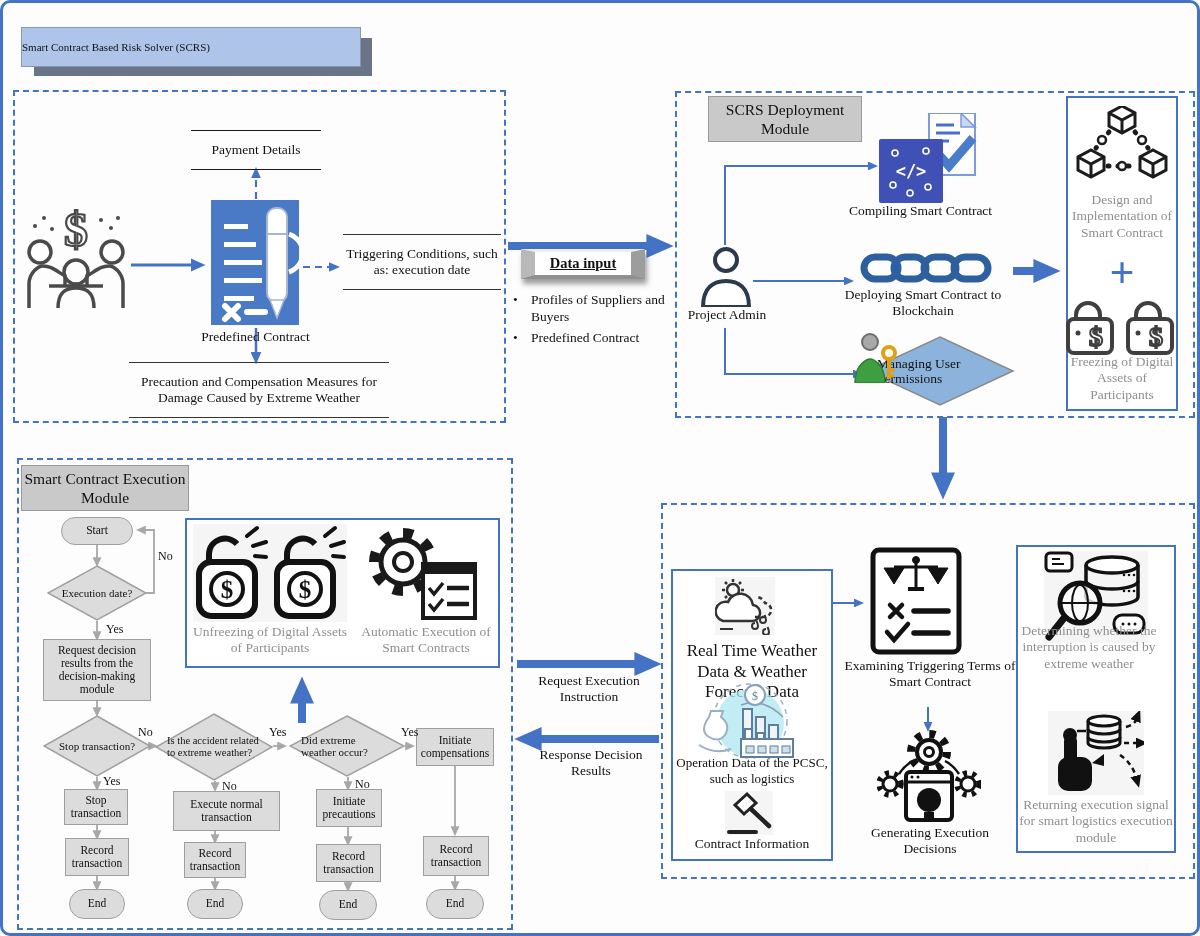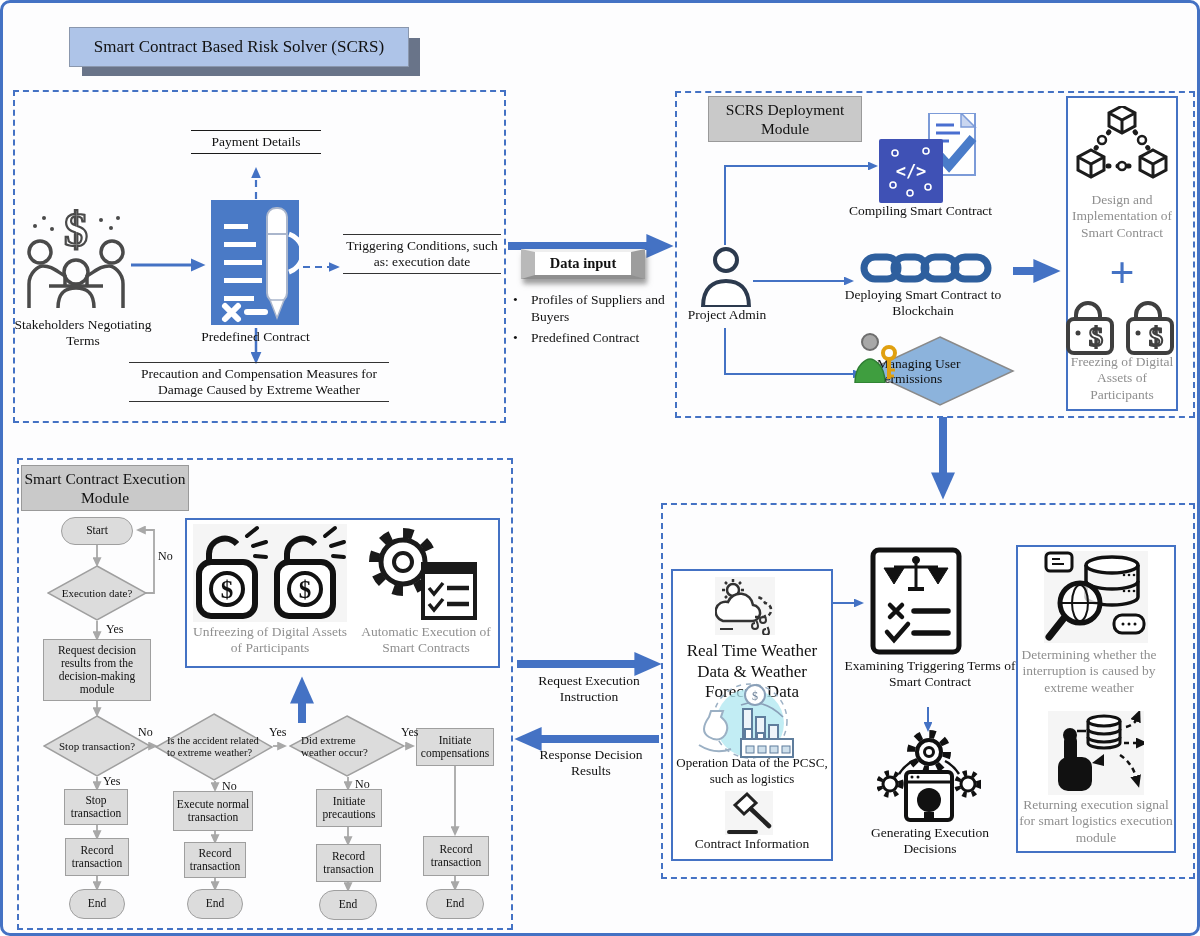--- a/index.html
+++ b/index.html
@@ -3,40 +3,40 @@
 <meta charset="utf-8">
 <style>
   html,body{margin:0;padding:0;background:#fff;}
   body{font-family:"Liberation Serif","DejaVu Serif",serif;color:#111;}
   .canvas{position:relative;width:1200px;height:936px;box-sizing:border-box;
     border:3px solid #4472c4;border-radius:10px;background:#fdfdfe;overflow:hidden;}
   .abs{position:absolute;}
   
   .title3d{position:absolute;left:18px;top:24px;width:338px;height:38px;
     background:#aec4e8;border:1px solid #8a97ad;box-shadow:12px 10px 0 -1px #697489;
-    display:flex;align-items:center;justify-content:center;font-size:17px;margin-left:48px;}
+    display:flex;align-items:center;font-size:11px;}
   
   .mod{position:absolute;border:2.5px dashed #4472c4;box-sizing:border-box;}
   
   .sbox{position:absolute;border:2px solid #4472c4;box-sizing:border-box;background:#fff;}
   
   .mtitle{position:absolute;background:#c9c9c9;border:1px solid #9a9a9a;
     display:flex;align-items:center;justify-content:center;text-align:center;
     font-size:15.5px;line-height:1.25;box-sizing:border-box;}
   .lbl{position:absolute;text-align:center;font-size:13.5px;line-height:1.22;}
   .gtxt{color:#8f8f8f;}
   .ublock{position:absolute;border-top:1.5px solid #1a1a1a;border-bottom:1.5px solid #1a1a1a;
-    text-align:center;font-size:13.5px;line-height:1.2;padding:3px 2px;box-sizing:border-box;}
+    text-align:center;font-size:13.5px;line-height:1.2;padding:11px 2px;box-sizing:border-box;}
   
   .btn3d{position:absolute;left:518px;top:246px;width:124px;height:30px;box-sizing:border-box;
     background:#c9c9c9;border-top:3px solid #efefef;border-left:14px solid #b9b9b9;
     border-right:14px solid #9d9d9d;border-bottom:4px solid #8f8f8f;
     box-shadow:2px 5px 5px rgba(80,80,80,.55);}
   .btn3d .inner{width:100%;height:100%;background:#fff;display:flex;align-items:center;
-    justify-content:center;font-weight:bold;font-size:14.5px;}
+    justify-content:center;font-weight:bold;font-size:14.5px;text-decoration:underline;}
   .bullets{position:absolute;left:506px;top:288px;width:168px;font-size:13.5px;line-height:1.28;}
   .bullets .bi{position:relative;padding-left:22px;margin-bottom:3px;}
   .bullets .bi:before{content:"•";position:absolute;left:4px;}
   
   .fbox{position:absolute;background:#dcdcdc;border:1px solid #9f9f9f;box-sizing:border-box;
     display:flex;align-items:center;justify-content:center;text-align:center;
     font-size:11.5px;line-height:1.15;padding:2px;}
   .foval{border-radius:15px;}
   .dia{position:absolute;}
   .dia svg{position:absolute;inset:0;width:100%;height:100%;}
@@ -148,23 +148,20 @@
     </g>
     <g fill="#4a4a4a">
       <circle cx="10" cy="26" r="2"></circle>
         <circle cx="19" cy="18" r="2"></circle>
         <circle cx="27" cy="29" r="2"></circle>
       <circle cx="76" cy="20" r="2"></circle>
         <circle cx="86" cy="28" r="2"></circle>
         <circle cx="93" cy="18" r="2"></circle>
     </g>
   </svg>
-  <div class="lbl" style="left:5px;top:314px;width:150px">
-    <span>Stakeholders Negotiating Terms</span>
-  </div>
 
   <svg class="abs" style="left:208px;top:197px" width="88" height="125" viewBox="0 0 88 125">
     <rect x="0" y="0" width="88" height="125" fill="#4a7ac6"></rect>
     <g fill="#fff">
       <rect x="13" y="24" width="24" height="5"></rect>
       <rect x="13" y="42" width="32" height="5"></rect>
       <rect x="13" y="60" width="38" height="5"></rect>
       <rect x="13" y="78" width="38" height="5"></rect>
       <rect x="13" y="96" width="30" height="5"></rect>
     </g>
@@ -374,21 +371,21 @@
         <polygon points="58,1 115,31 58,61 1,31"></polygon>
       </svg>
     <span>Did extreme weather occur?</span>
   </div>
   <div class="fbox" style="left:413px;top:725px;width:78px;height:38px">
       <span>Initiate compensations</span>
     </div>
   <div class="fbox" style="left:61px;top:786px;width:64px;height:36px">
       <span>Stop transaction</span>
     </div>
-  <div class="fbox" style="left:170px;top:788px;width:80px;height:40px">
+  <div class="fbox" style="left:170px;top:788px;width:107px;height:40px">
       <span>Execute normal transaction</span>
     </div>
   <div class="fbox" style="left:313px;top:786px;width:66px;height:38px">
       <span>Initiate precautions</span>
     </div>
   <div class="fbox" style="left:62px;top:835px;width:64px;height:38px">
       <span>Record transaction</span>
     </div>
   <div class="fbox" style="left:181px;top:839px;width:62px;height:36px">
       <span>Record transaction</span>
@@ -553,21 +550,21 @@
     <g fill="#111">
         <circle cx="79" cy="73" r="1.5"></circle>
         <circle cx="85" cy="73" r="1.5"></circle>
         <circle cx="91" cy="73" r="1.5"></circle>
       </g>
     <circle cx="36" cy="52" r="20" fill="#ffffff" fill-opacity="0.75" stroke="#111" stroke-width="5"></circle>
     <ellipse cx="36" cy="52" rx="8" ry="18" fill="none" stroke="#111" stroke-width="2"></ellipse>
     <path d="M17,52 h38" stroke="#111" stroke-width="2"></path>
     <path d="M20,67 L5,86" stroke="#111" stroke-width="7" stroke-linecap="round"></path>
   </svg>
-  <div class="lbl gtxt" style="left:1016px;top:644px;width:140px">
+  <div class="lbl gtxt" style="left:1016px;top:620px;width:140px">
     <span>Determining whether the interruption is caused by extreme weather</span>
   </div>
 
   <svg class="abs icbg" style="left:1045px;top:708px" width="96" height="84" viewBox="0 0 96 84">
     <g stroke="#111" stroke-width="3" fill="#fff">
       <ellipse cx="56" cy="10" rx="16" ry="5"></ellipse>
       <path d="M40,10 v22 a16,5 0 0 0 32,0 v-22" fill="none"></path>
       <path d="M40,18 a16,5 0 0 0 32,0 M40,26 a16,5 0 0 0 32,0" fill="none"></path>
     </g>
     <g fill="#111">

